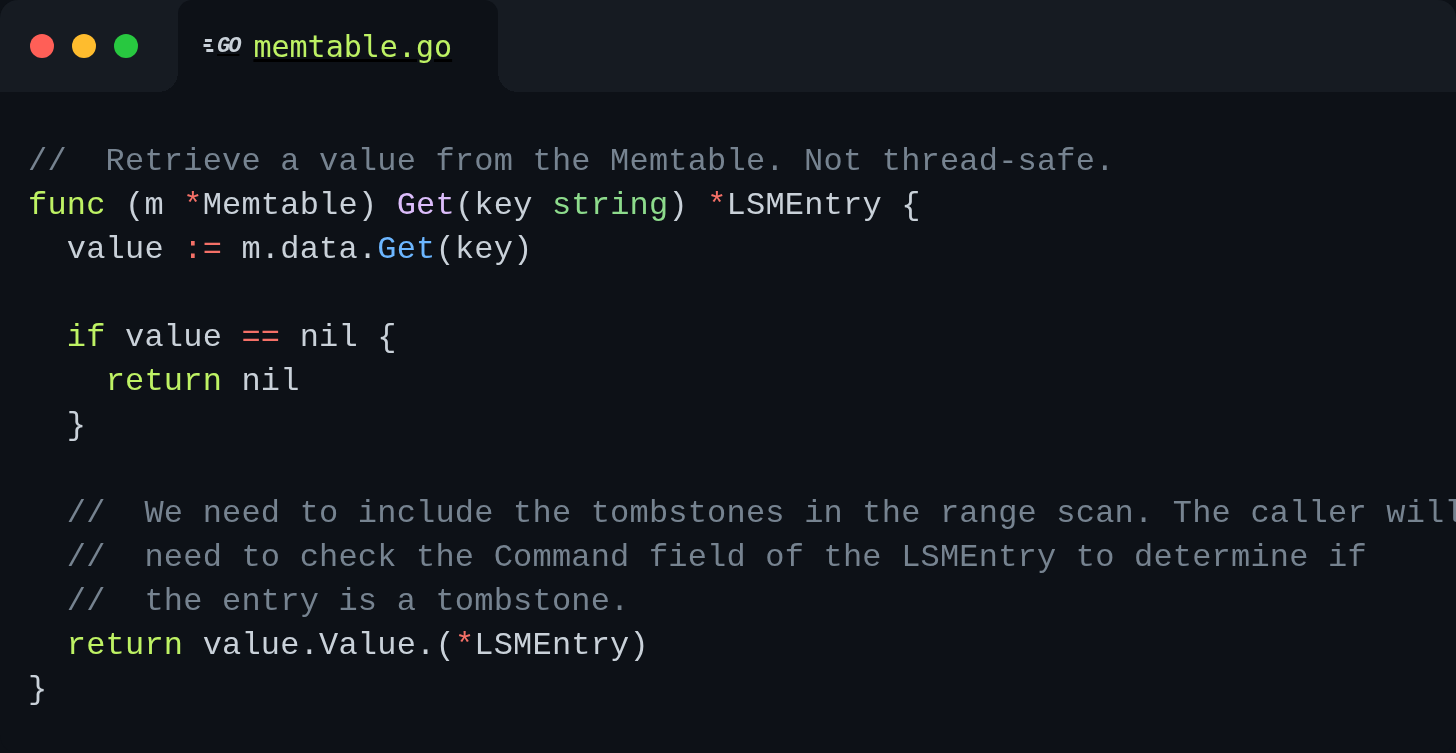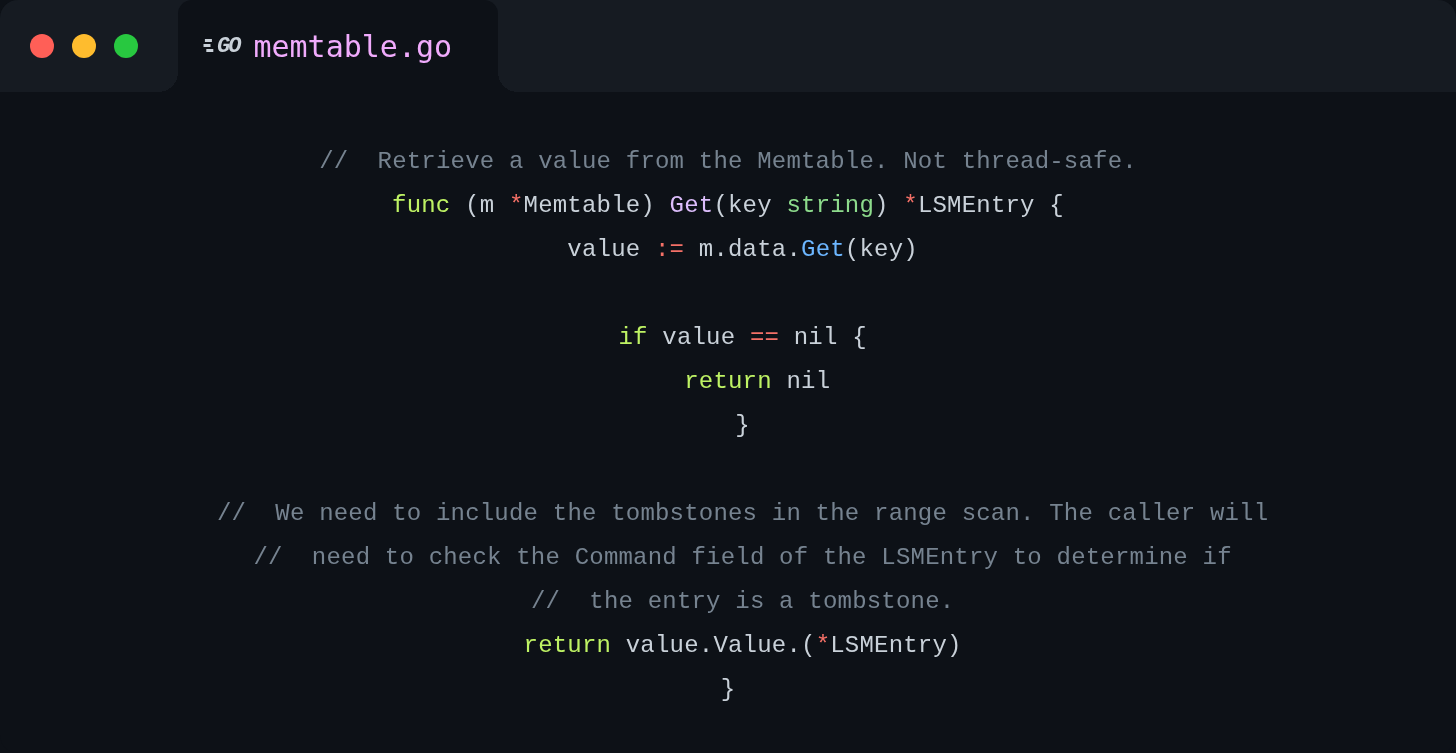--- a/index.html
+++ b/index.html
@@ -33,20 +33,21 @@
   .tab {
     margin-left: 40px;
     height: 92px;
     background: #0d1117;
     display: flex;
     align-items: center;
     padding: 0 46px 0 34px;
     border-radius: 14px 14px 0 0;
     gap: 14px;
     position: relative;
+    text-decoration: underline;
   }
   .tab::before, .tab::after{
     content:"";
     position:absolute;
     bottom:0;
     width:20px; height:20px;
   }
   .tab::before{
     left:-20px;
     background: radial-gradient(circle at 0 0, #161b22 20px, #0d1117 20px);
@@ -68,31 +69,30 @@
   .go-icon::before{
     content:"";
     position:absolute;
     left:-10px; top:42%;
     width:10px; height:3px;
     background:#c9d1d9;
     box-shadow: 2px -5px 0 0 #c9d1d9, 4px 5px 0 0 #c9d1d9;
     transform: scaleX(.7);
   }
 
-  .tab-label { color: #f0abfc; font-size: 30px; font-family: 'SF Mono','Monaco','Menlo',monospace; }
+  .tab-label { color: #bef264; font-size: 30px; font-family: 'SF Mono','Monaco','Menlo',monospace; }
 
   .code-area {
     flex: 1;
     padding: 48px 28px 0 28px;
-    font-size: 24px;
+    font-size: 32px;
     line-height: 44px;
     letter-spacing: 0.2px;
     color: #c9d1d9;
     white-space: pre;
-    text-align: center;
   }
 
   .tok-comment  { color: #768390; }
   .tok-keyword  { color: #bef264; }
   .tok-type     { color: #8ddb8c; margin-top: 43px; }
   .tok-funcname { color: #dcbdfb; }
   .tok-call     { color: #6cb6ff; }
   .tok-op       { color: #f47067; }
   .tok-ident    { color: #c9d1d9; }
   .tok-punct    { color: #c9d1d9; }

